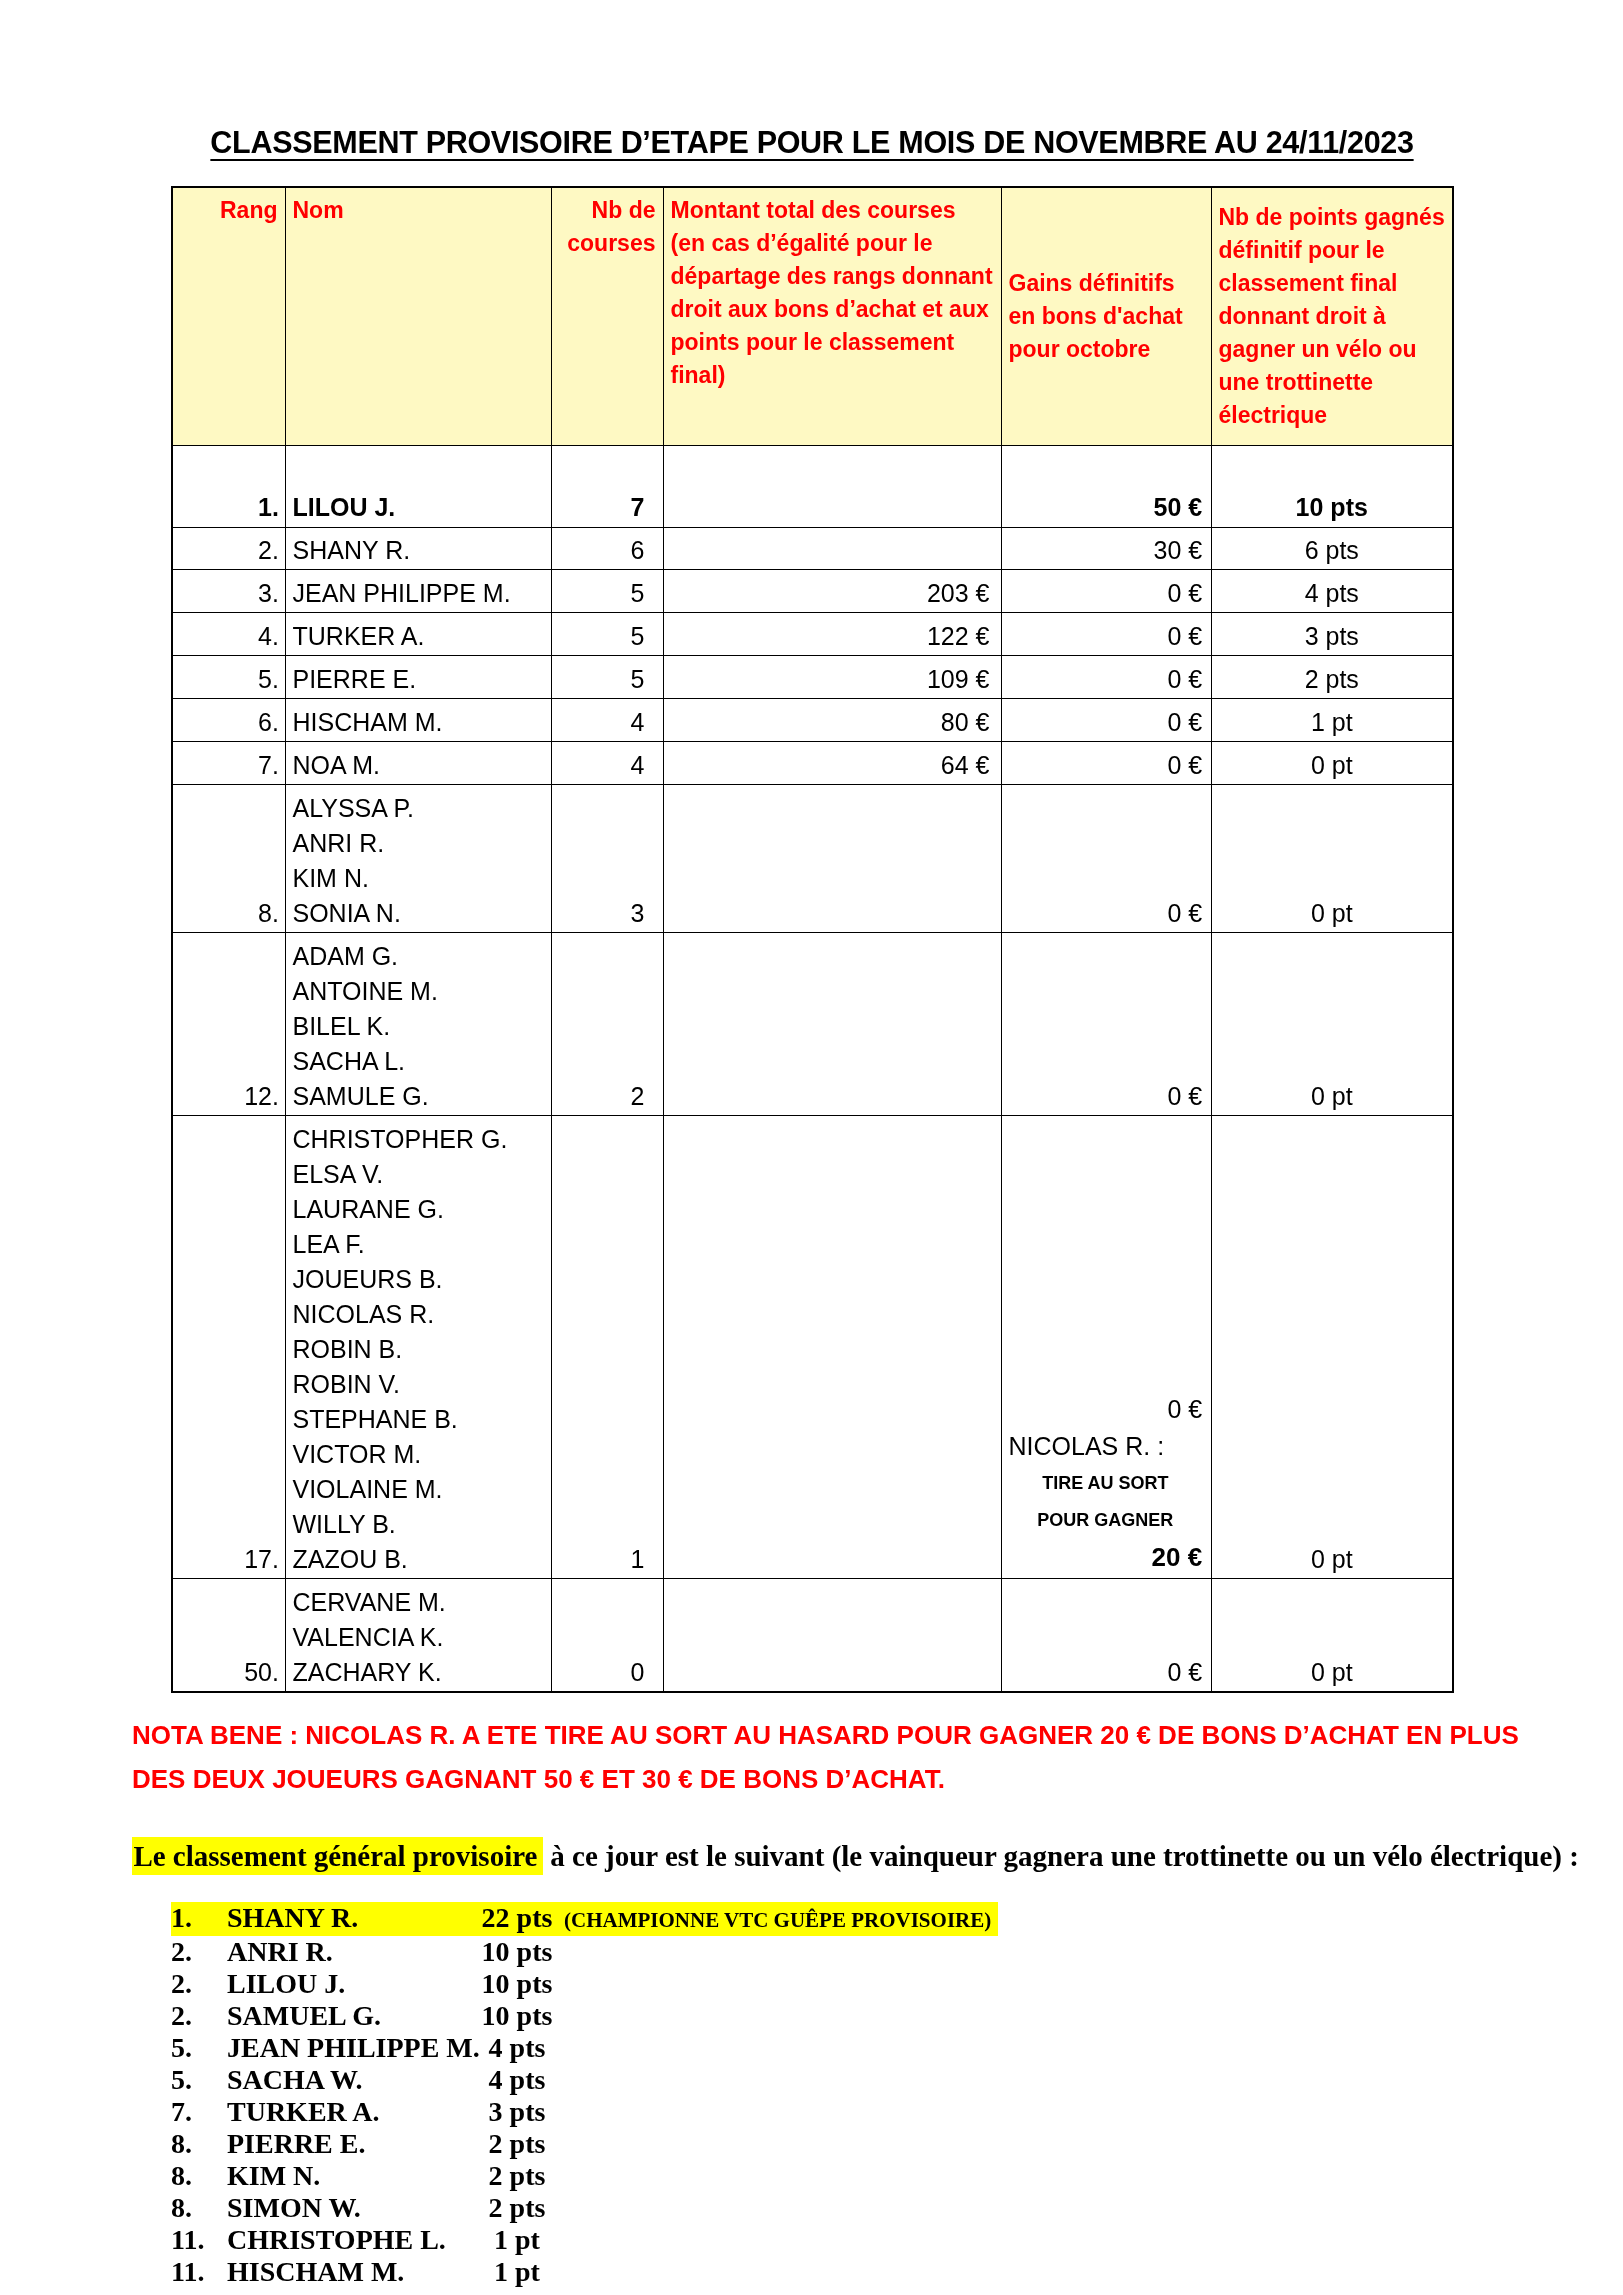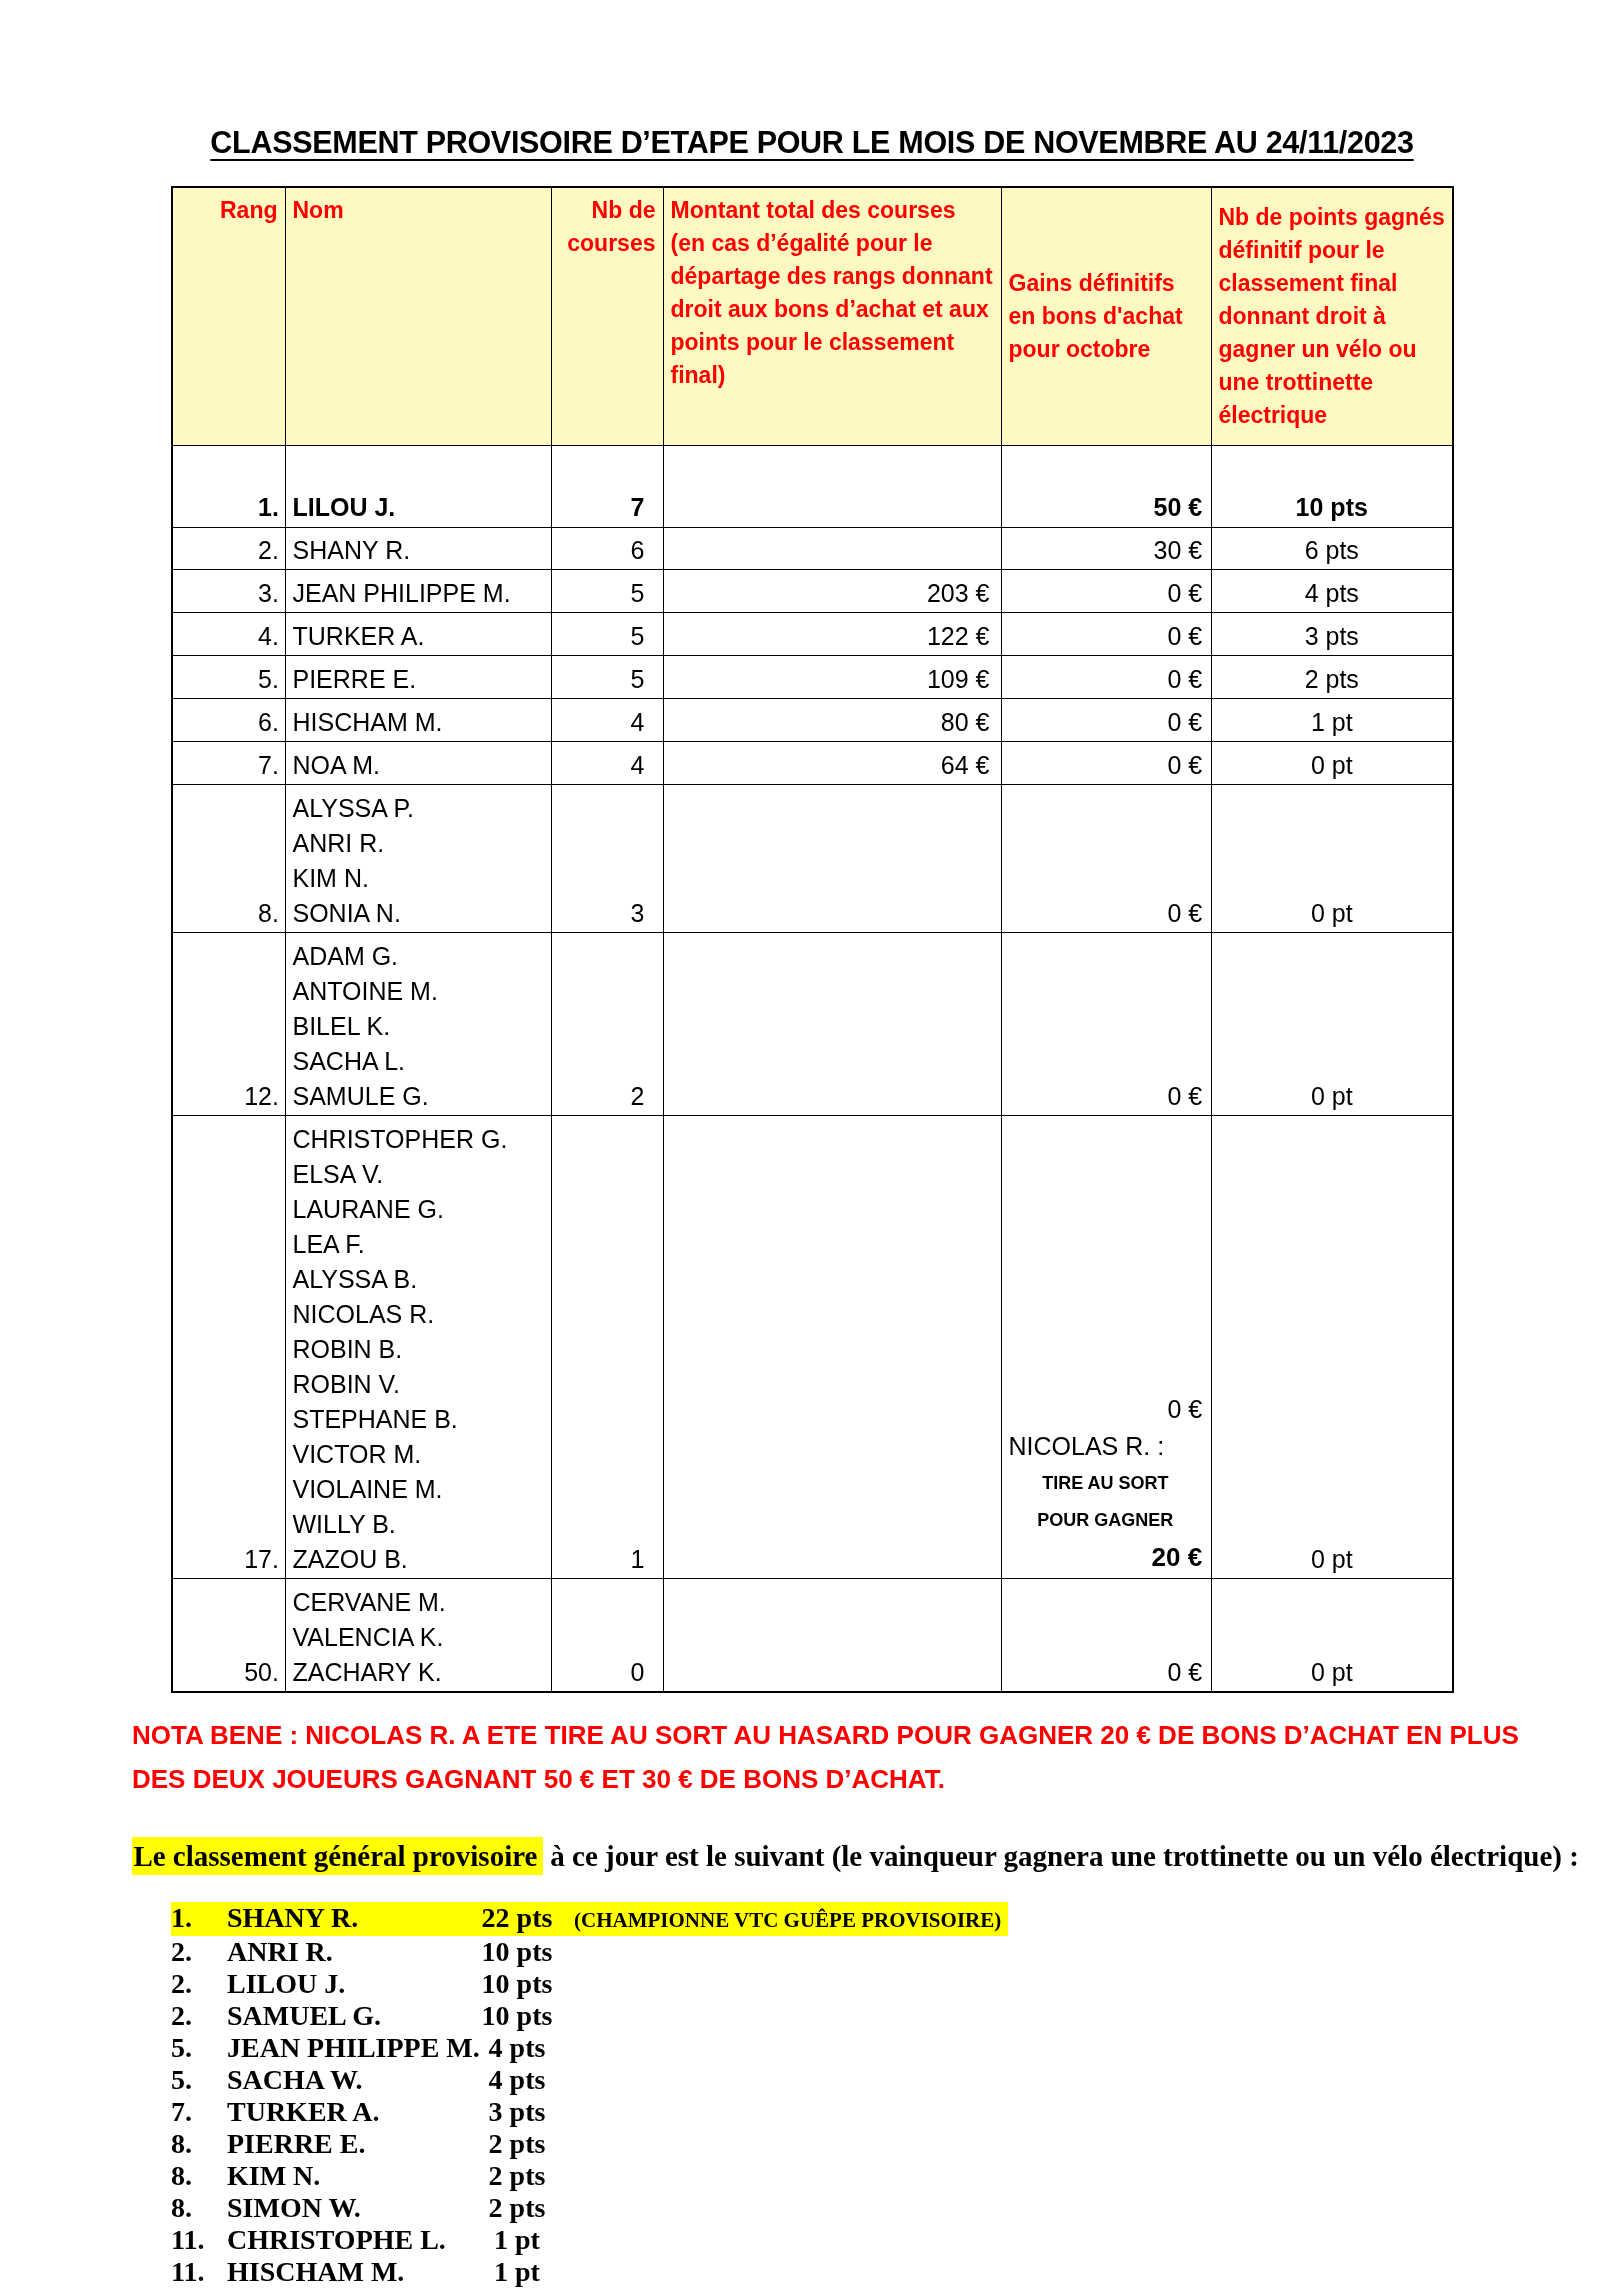--- a/index.html
+++ b/index.html
@@ -105,21 +105,21 @@
     display:flex;
     align-items:baseline;
     line-height:32px;
     width:fit-content;
     padding:0 7px 0 0;
   }
   .rk-item.hl{background:#FFFF00;}
   .rk-rank{width:56px;flex:none;}
   .rk-name{width:250px;flex:none;white-space:nowrap;}
   .rk-pts{width:80px;flex:none;text-align:center;white-space:nowrap;}
-  .rk-note{margin-left:17px;font-size:21px;white-space:nowrap;}
+  .rk-note{margin-left:7px;font-size:21px;white-space:nowrap;}
 </style>
 </head>
 <body>
 
 <div class="page">
 
   <h1 class="title">CLASSEMENT PROVISOIRE D’ETAPE POUR LE MOIS DE NOVEMBRE AU 24/11/2023</h1>
 
   <table class="etape">
     <colgroup>
@@ -238,21 +238,21 @@
           <td class="gains">0 €</td>
           <td class="points">0 pt</td>
         </tr>
         <tr>
           <td class="rang">17.</td>
           <td class="nom">
             <div class="name-line">CHRISTOPHER G.</div>
             <div class="name-line">ELSA V.</div>
             <div class="name-line">LAURANE G.</div>
             <div class="name-line">LEA F.</div>
-            <div class="name-line">ALYSSA B.</div>
+            <div class="name-line">JOUEURS B.</div>
             <div class="name-line">NICOLAS R.</div>
             <div class="name-line">ROBIN B.</div>
             <div class="name-line">ROBIN V.</div>
             <div class="name-line">STEPHANE B.</div>
             <div class="name-line">VICTOR M.</div>
             <div class="name-line">VIOLAINE M.</div>
             <div class="name-line">WILLY B.</div>
             <div class="name-line">ZAZOU B.</div>
           </td>
           <td class="courses">1</td>

